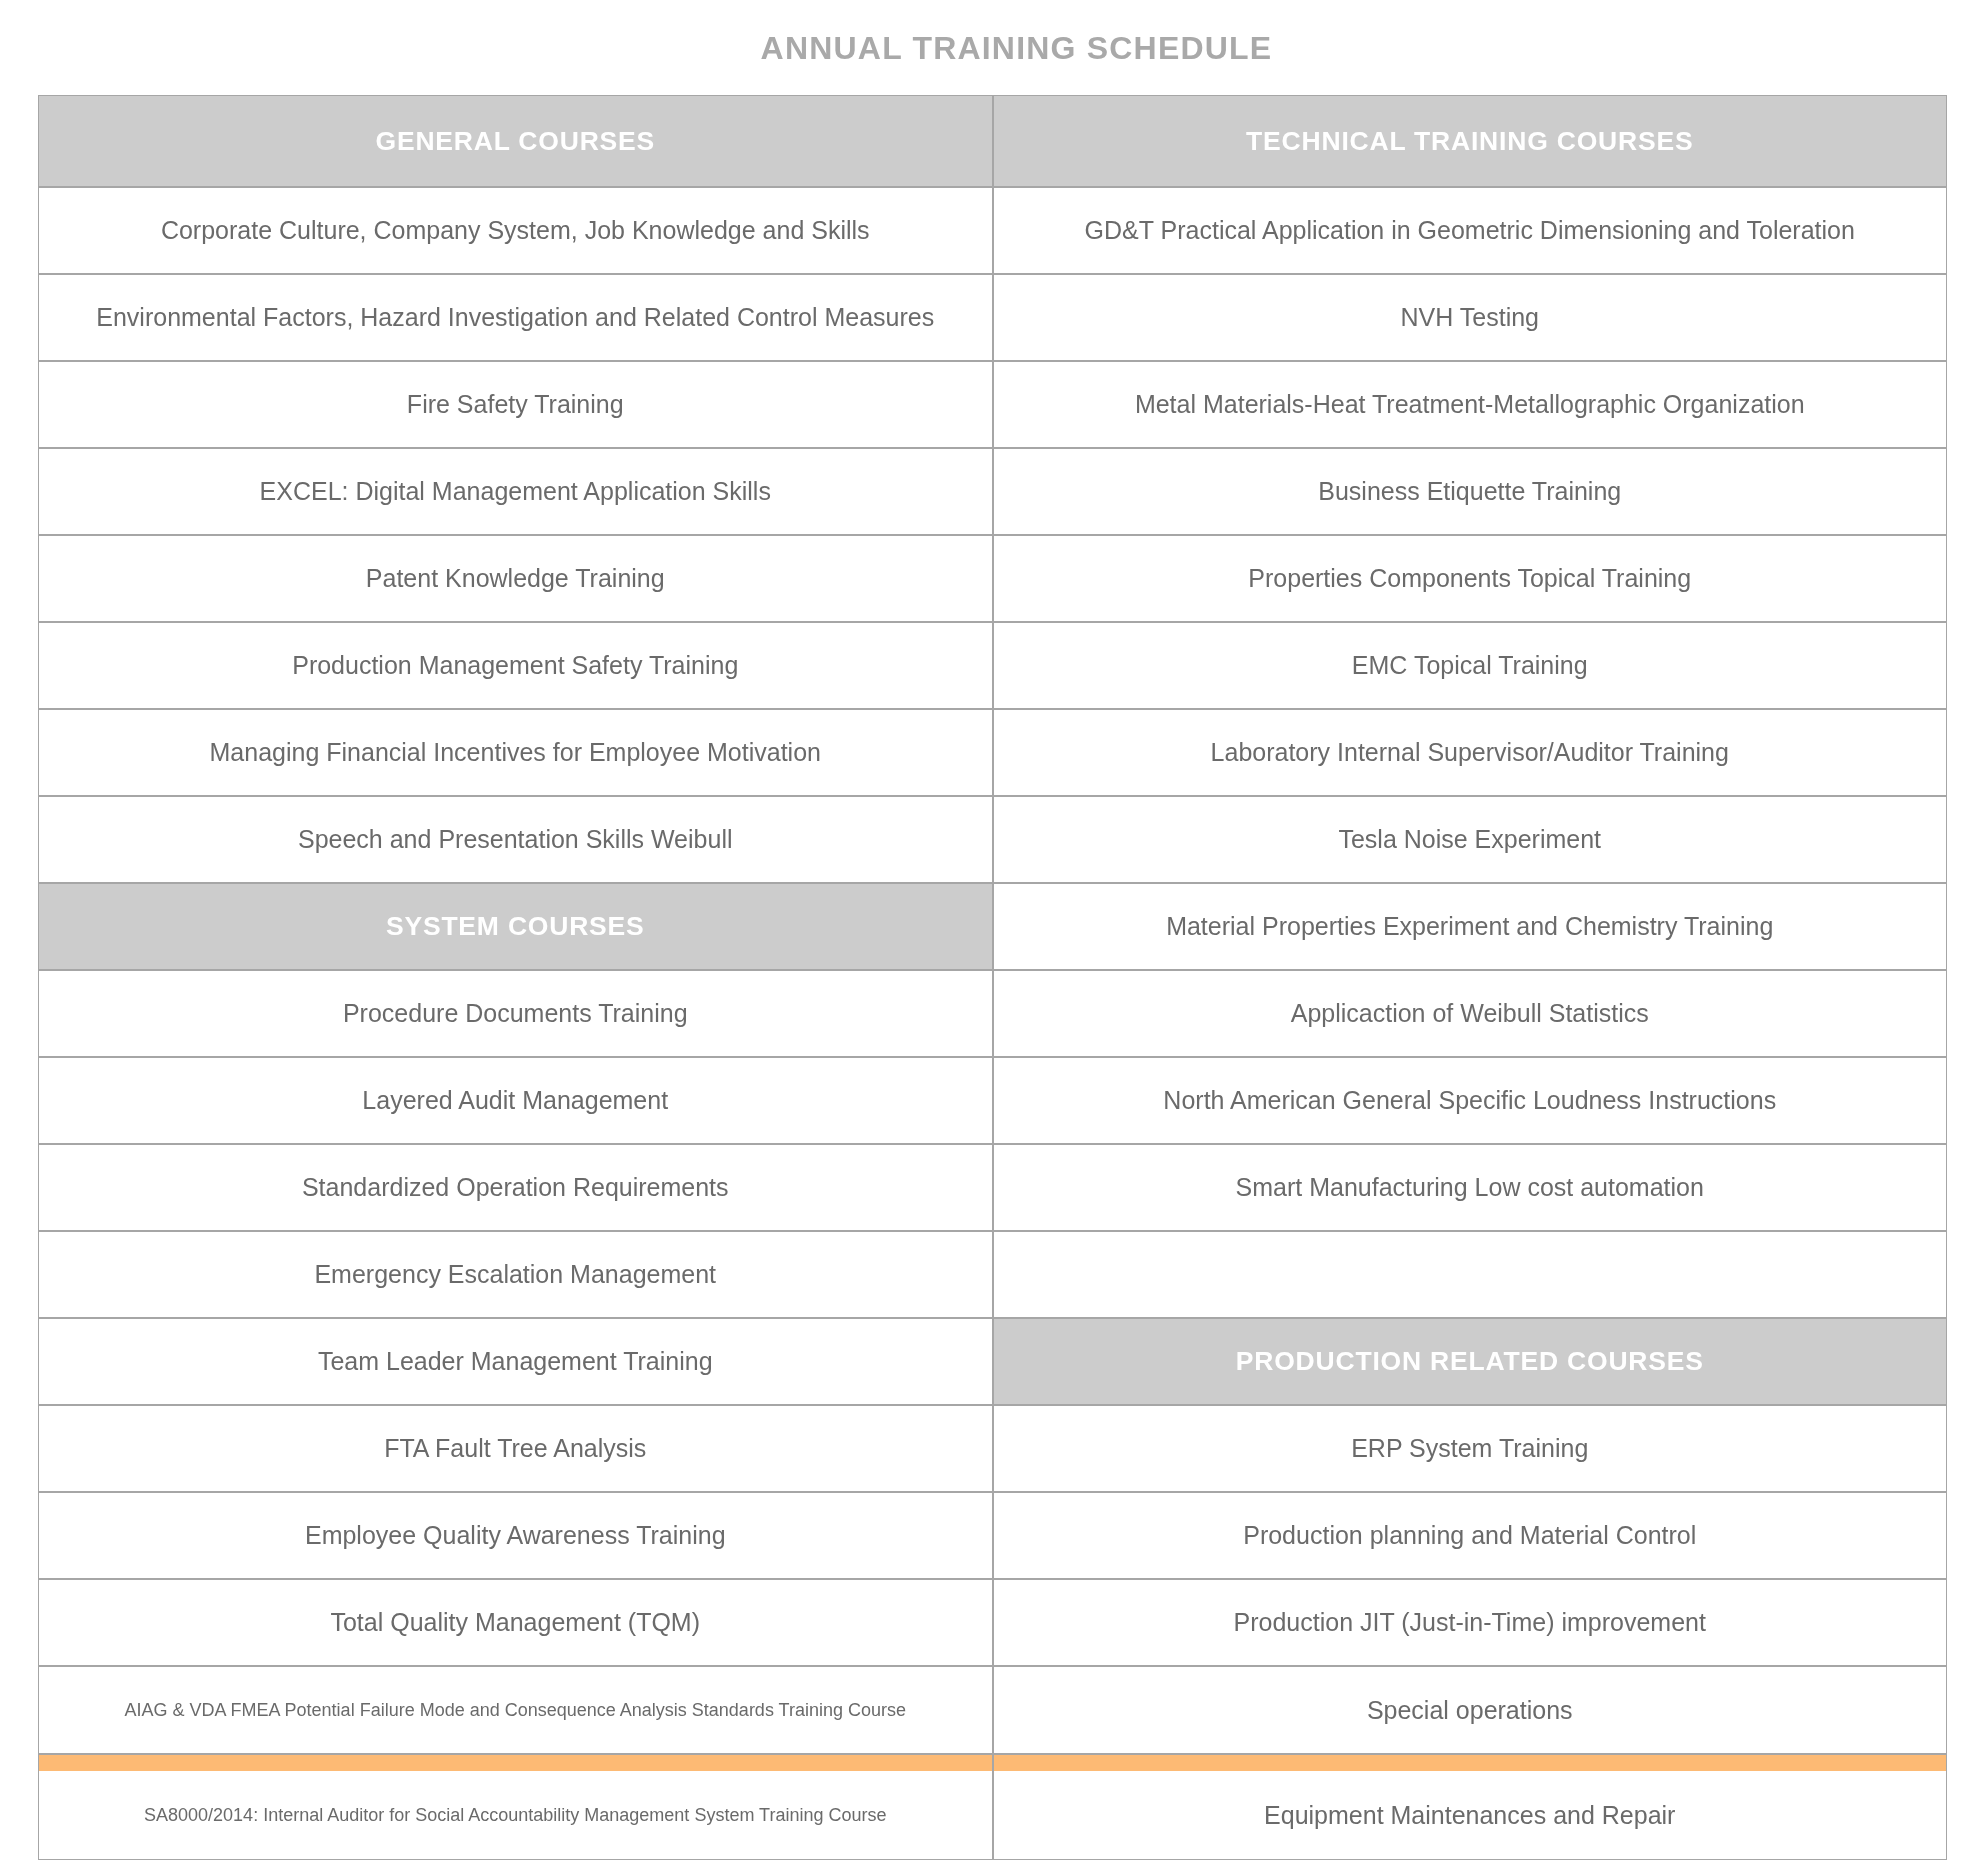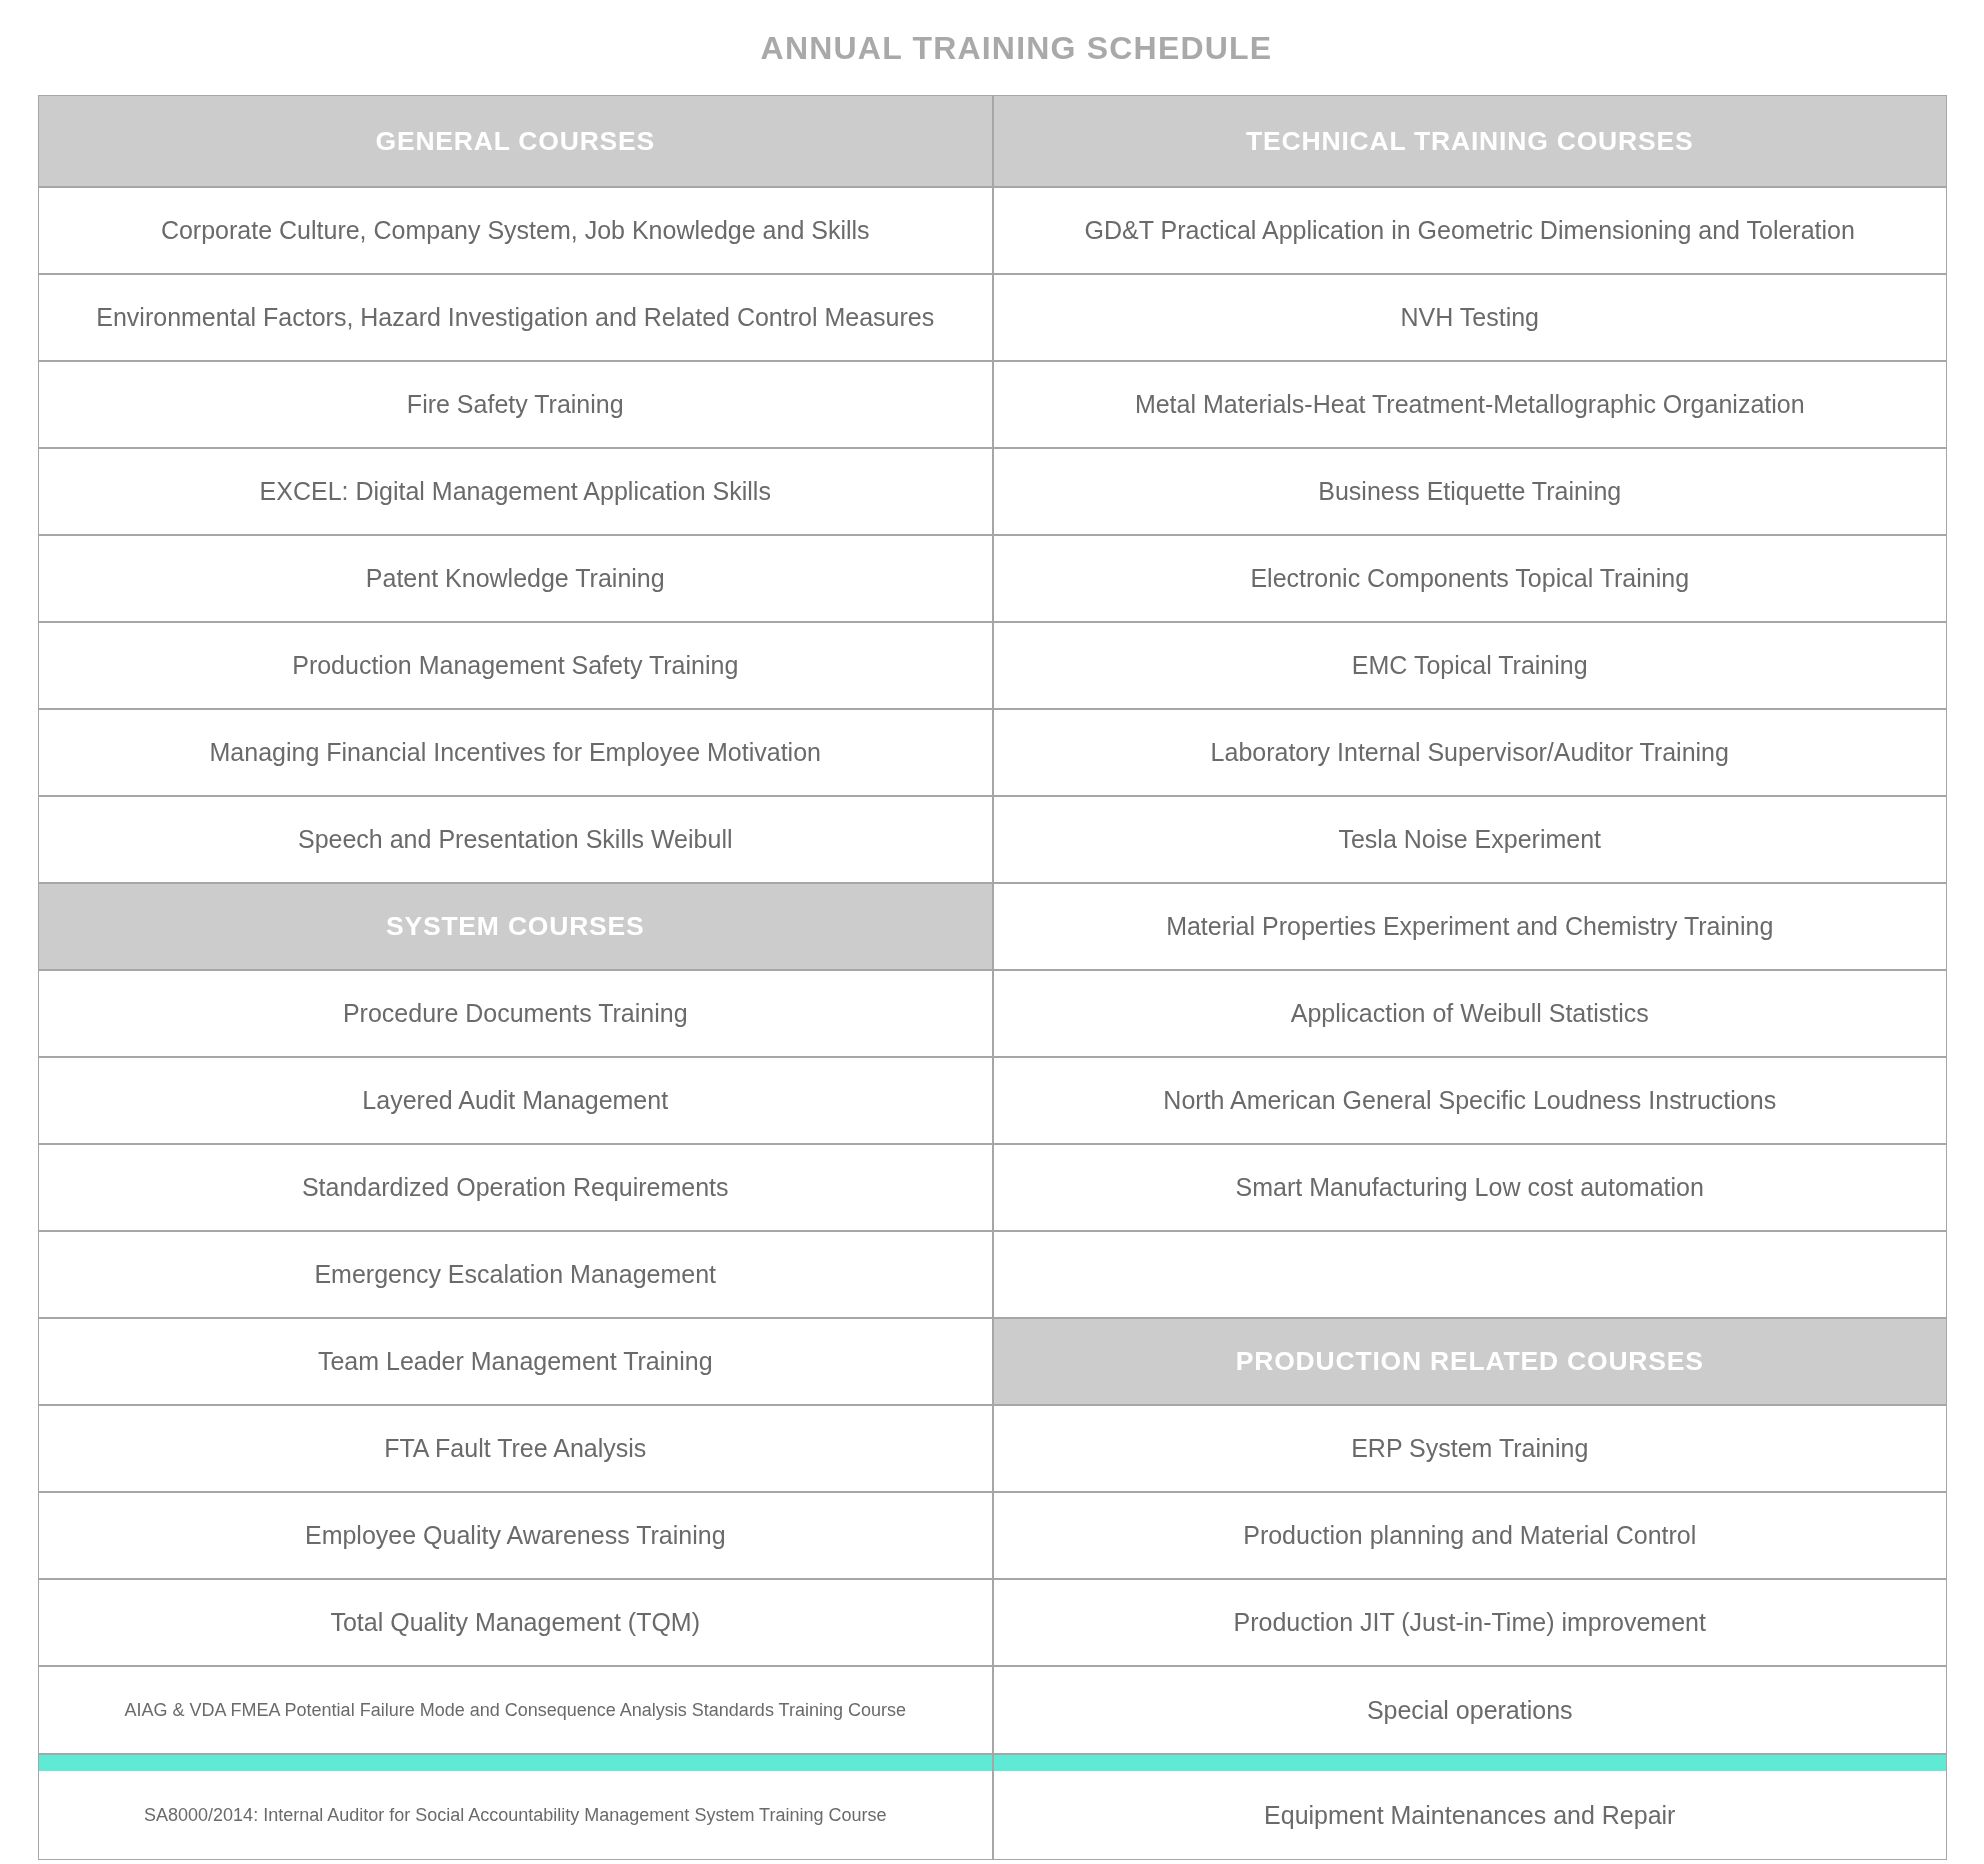--- a/index.html
+++ b/index.html
@@ -29,21 +29,21 @@
     white-space: nowrap;
     padding-left: 24px;
   }
   .schedule-table {
     position: absolute;
     left: 38px;
     top: 95px;
     width: 1909px;
     border: 1.7px solid #a6a6a6;
     display: flex;
-    background: #5eead4;
+    background: #fdba74;
     box-sizing: border-box;
   }
   .col {
     flex: 1 1 50%;
     display: flex;
     flex-direction: column;
     min-width: 0;
   }
   .col-right {
     border-left: 2.1px solid #a6a6a6;
@@ -107,21 +107,21 @@
       <div class="cell cell-small cell-tall">AIAG &amp; VDA FMEA Potential Failure Mode and Consequence Analysis Standards Training Course</div>
       <div class="cell cell-small cell-tall">SA8000/2014: Internal Auditor for Social Accountability Management System Training Course</div>
     </div>
 
     <div class="col col-right">
       <div class="cell cell-header cell-top-header">TECHNICAL TRAINING COURSES</div>
       <div class="cell">GD&amp;T Practical Application in Geometric Dimensioning and Toleration</div>
       <div class="cell">NVH Testing</div>
       <div class="cell">Metal Materials-Heat Treatment-Metallographic Organization</div>
       <div class="cell">Business Etiquette Training</div>
-      <div class="cell">Electronic Components Topical Training</div>
+      <div class="cell">Properties Components Topical Training</div>
       <div class="cell">EMC Topical Training</div>
       <div class="cell">Laboratory Internal Supervisor/Auditor Training</div>
       <div class="cell">Tesla Noise Experiment</div>
       <div class="cell">Material Properties Experiment and Chemistry Training</div>
       <div class="cell">Applicaction of Weibull Statistics</div>
       <div class="cell">North American General Specific Loudness Instructions</div>
       <div class="cell">Smart Manufacturing Low cost automation</div>
       <div class="cell"></div>
       <div class="cell cell-header">PRODUCTION RELATED COURSES</div>
       <div class="cell">ERP System Training</div>

